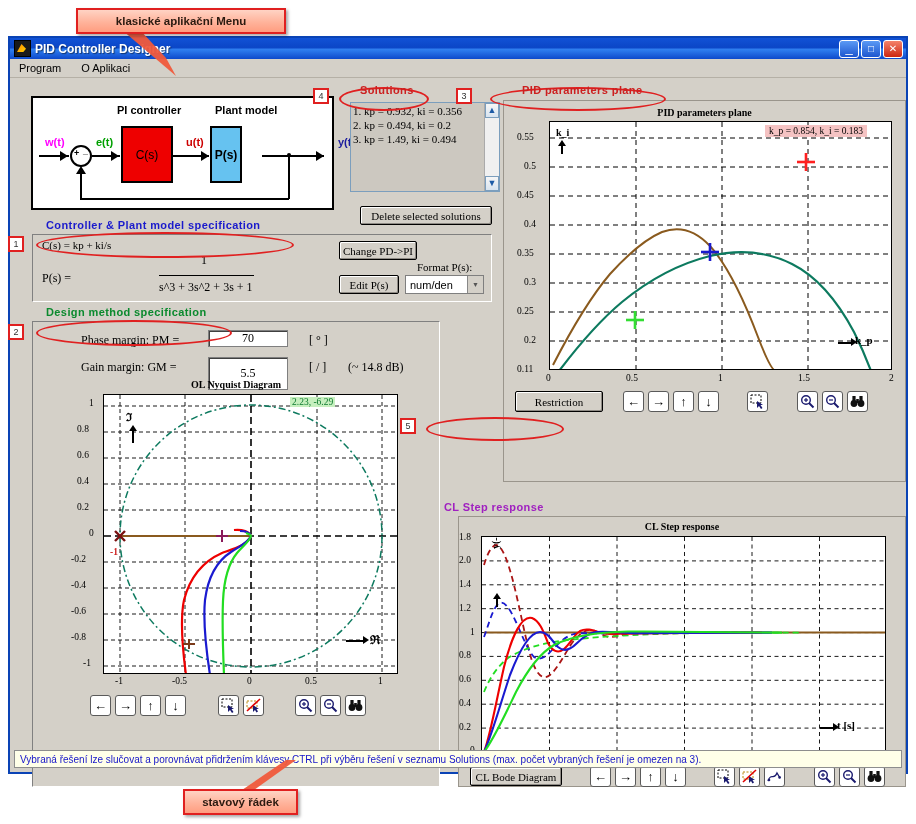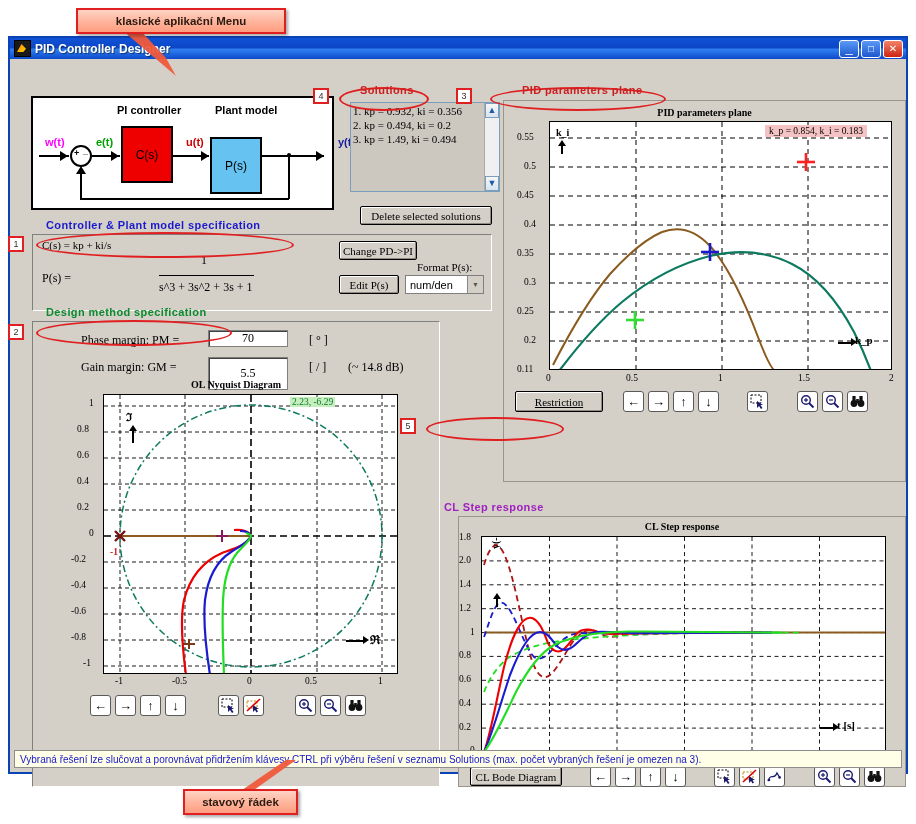--- a/index.html
+++ b/index.html
@@ -253,20 +253,24 @@
         </div>
       <div class="tb-btn">
           <span class="g">□</span>
         </div>
       <div class="tb-btn close">
           <span class="g">✕</span>
         </div>
     </div>
   </div>
 
+  <div id="menubar">
+    <div class="mi">Program</div>
+    <div class="mi">O Aplikaci</div>
+  </div>
 
   <div id="client">
 
     <div id="blockdiagram">
       <div class="bd-label" style="left:84px;top:6px;">PI controller</div>
       <div class="bd-label" style="left:182px;top:6px;">Plant model</div>
 
       <div class="bd-label" style="left:12px;top:38px;color:#ff00ff;">w(t)</div>
       <div class="bd-label" style="left:63px;top:38px;color:#00a000;">e(t)</div>
       <div class="bd-label" style="left:153px;top:38px;color:#cc0000;">u(t)</div>
@@ -280,21 +284,21 @@
       <div class="bd-label" style="left:50px;top:48px;font-size:9px;">_</div>
 
       <div class="bd-line" style="left:59px;top:57px;width:28px;height:2px;"></div>
       <div class="bd-arrow" style="left:78px;top:53px;"></div>
 
       <div class="bd-block" style="left:88px;top:28px;width:52px;height:57px;background:#ee0000;">C(s)</div>
 
       <div class="bd-line" style="left:140px;top:57px;width:36px;height:2px;"></div>
       <div class="bd-arrow" style="left:168px;top:53px;"></div>
 
-      <div class="bd-block" style="left:177px;top:39px;width:52px;height:57px;background:#66c2f0;">P(s)</div>
+      <div class="bd-block" style="left:177px;top:28px;width:32px;height:57px;background:#66c2f0;font-weight:bold;">P(s)</div>
 
       <div class="bd-line" style="left:229px;top:57px;width:62px;height:2px;"></div>
       <div class="bd-arrow" style="left:283px;top:53px;"></div>
       <div class="bd-line" style="left:254px;top:55px;width:4px;height:4px;border-radius:50%;"></div>
 
       <div class="bd-line" style="left:255px;top:58px;width:1.5px;height:43px;"></div>
       <div class="bd-line" style="left:47px;top:100px;width:209px;height:1.5px;"></div>
       <div class="bd-line" style="left:47px;top:74px;width:1.5px;height:27px;"></div>
       <div class="bd-arrow up" style="left:43px;top:68px;"></div>
     </div>
@@ -310,21 +314,21 @@
       <div class="sbar">
         <div class="sbtn">▲</div>
         <div class="sbtn">▼</div>
       </div>
     </div>
 
     <div class="btn" style="left:346px;top:124px;width:132px;height:19px;">Delete selected solutions</div>
 
     <div class="elabel" style="left:32px;top:137px;color:#1a1acc;">Controller &amp; Plant model specification</div>
 
-    <div class="etched" style="left:18px;top:152px;width:460px;height:77px;">
+    <div class="etched" style="left:18px;top:152px;width:460px;height:68px;">
       <div class="txt" style="left:9px;top:4px;font-size:11px;">C(s) = kp + ki/s</div>
       <div class="txt" style="left:9px;top:36px;">P(s) =</div>
       <div class="txt" style="left:168px;top:18px;">1</div>
       <div style="position:absolute;left:126px;top:40px;width:95px;height:1px;background:#000;"></div>
       <div class="txt" style="left:126px;top:45px;">s^3 + 3s^2 + 3s + 1</div>
 
       <div class="btn" style="left:306px;top:6px;width:78px;height:19px;">Change PD-&gt;PI</div>
       <div class="txt" style="left:384px;top:26px;font-size:11px;">Format P(s):</div>
       <div class="btn" style="left:306px;top:40px;width:60px;height:19px;">Edit P(s)</div>
       <div class="combo" style="left:372px;top:40px;width:79px;height:19px;gap:12px;">
@@ -534,21 +538,21 @@
       <div class="tick" style="left:13px;top:205px;">0.25</div>
       <div class="tick" style="left:20px;top:234px;">0.2</div>
       <div class="tick" style="left:13px;top:263px;">0.11</div>
 
       <div class="tick" style="left:42px;top:272px;">0</div>
       <div class="tick" style="left:122px;top:272px;">0.5</div>
       <div class="tick" style="left:214px;top:272px;">1</div>
       <div class="tick" style="left:294px;top:272px;">1.5</div>
       <div class="tick" style="left:385px;top:272px;">2</div>
 
-      <div class="btn" style="left:11px;top:290px;width:88px;height:21px;text-decoration:underline;">Restriction</div>
+      <div class="btn" style="left:11px;top:290px;width:88px;height:21px;">Restriction</div>
       <div class="ibtn" style="left:119px;top:290px;">←</div>
       <div class="ibtn" style="left:144px;top:290px;">→</div>
       <div class="ibtn" style="left:169px;top:290px;">↑</div>
       <div class="ibtn" style="left:194px;top:290px;">↓</div>
       <div class="ibtn" style="left:243px;top:290px;">
         <svg width="15" height="15" viewBox="0 0 15 15">
           <rect x="1" y="1" width="10" height="8" fill="none" stroke="#000" stroke-dasharray="2,1.5"></rect>
           <path d="M7,7 L7,14 L9,12 L11,15 L12.5,14 L10.5,11 L13,11 Z" fill="#1a1a6e"></path>
         </svg>
       </div>

